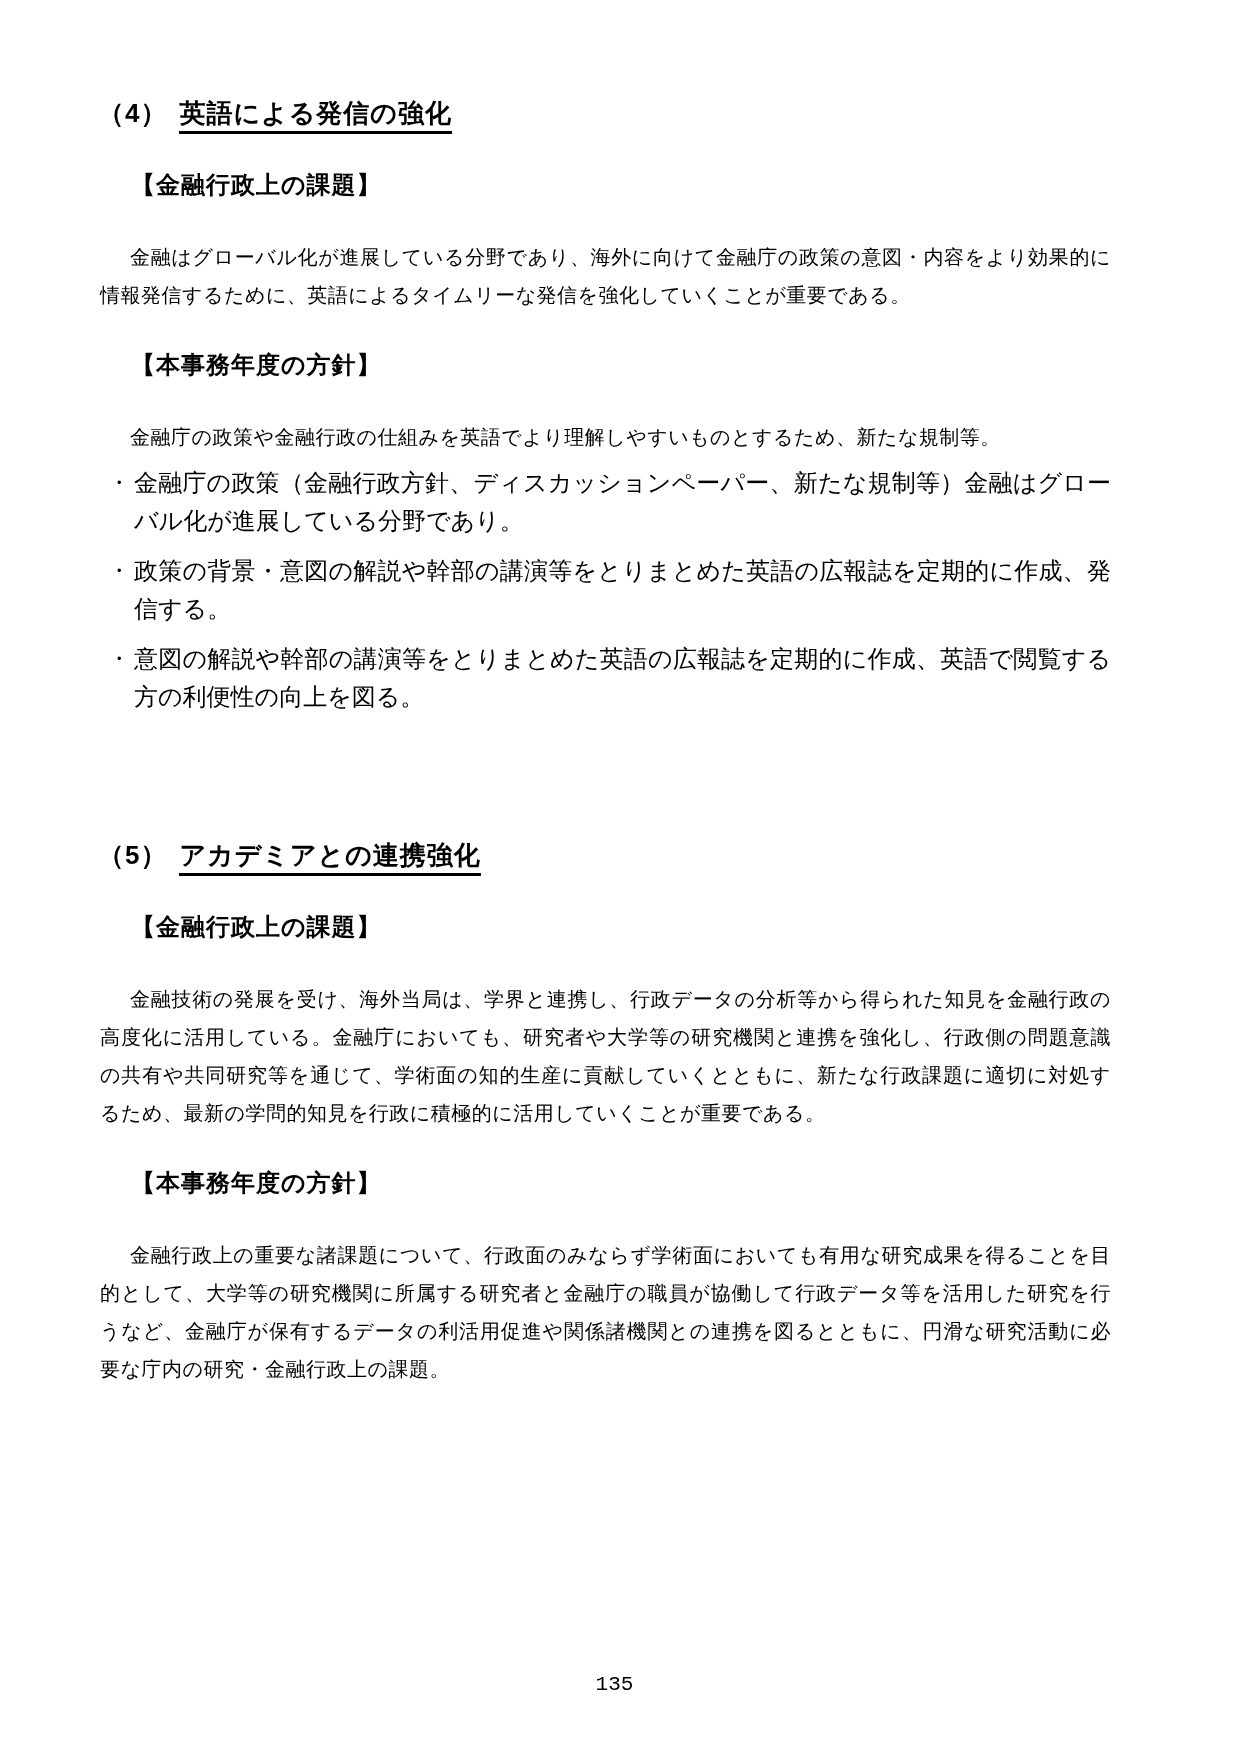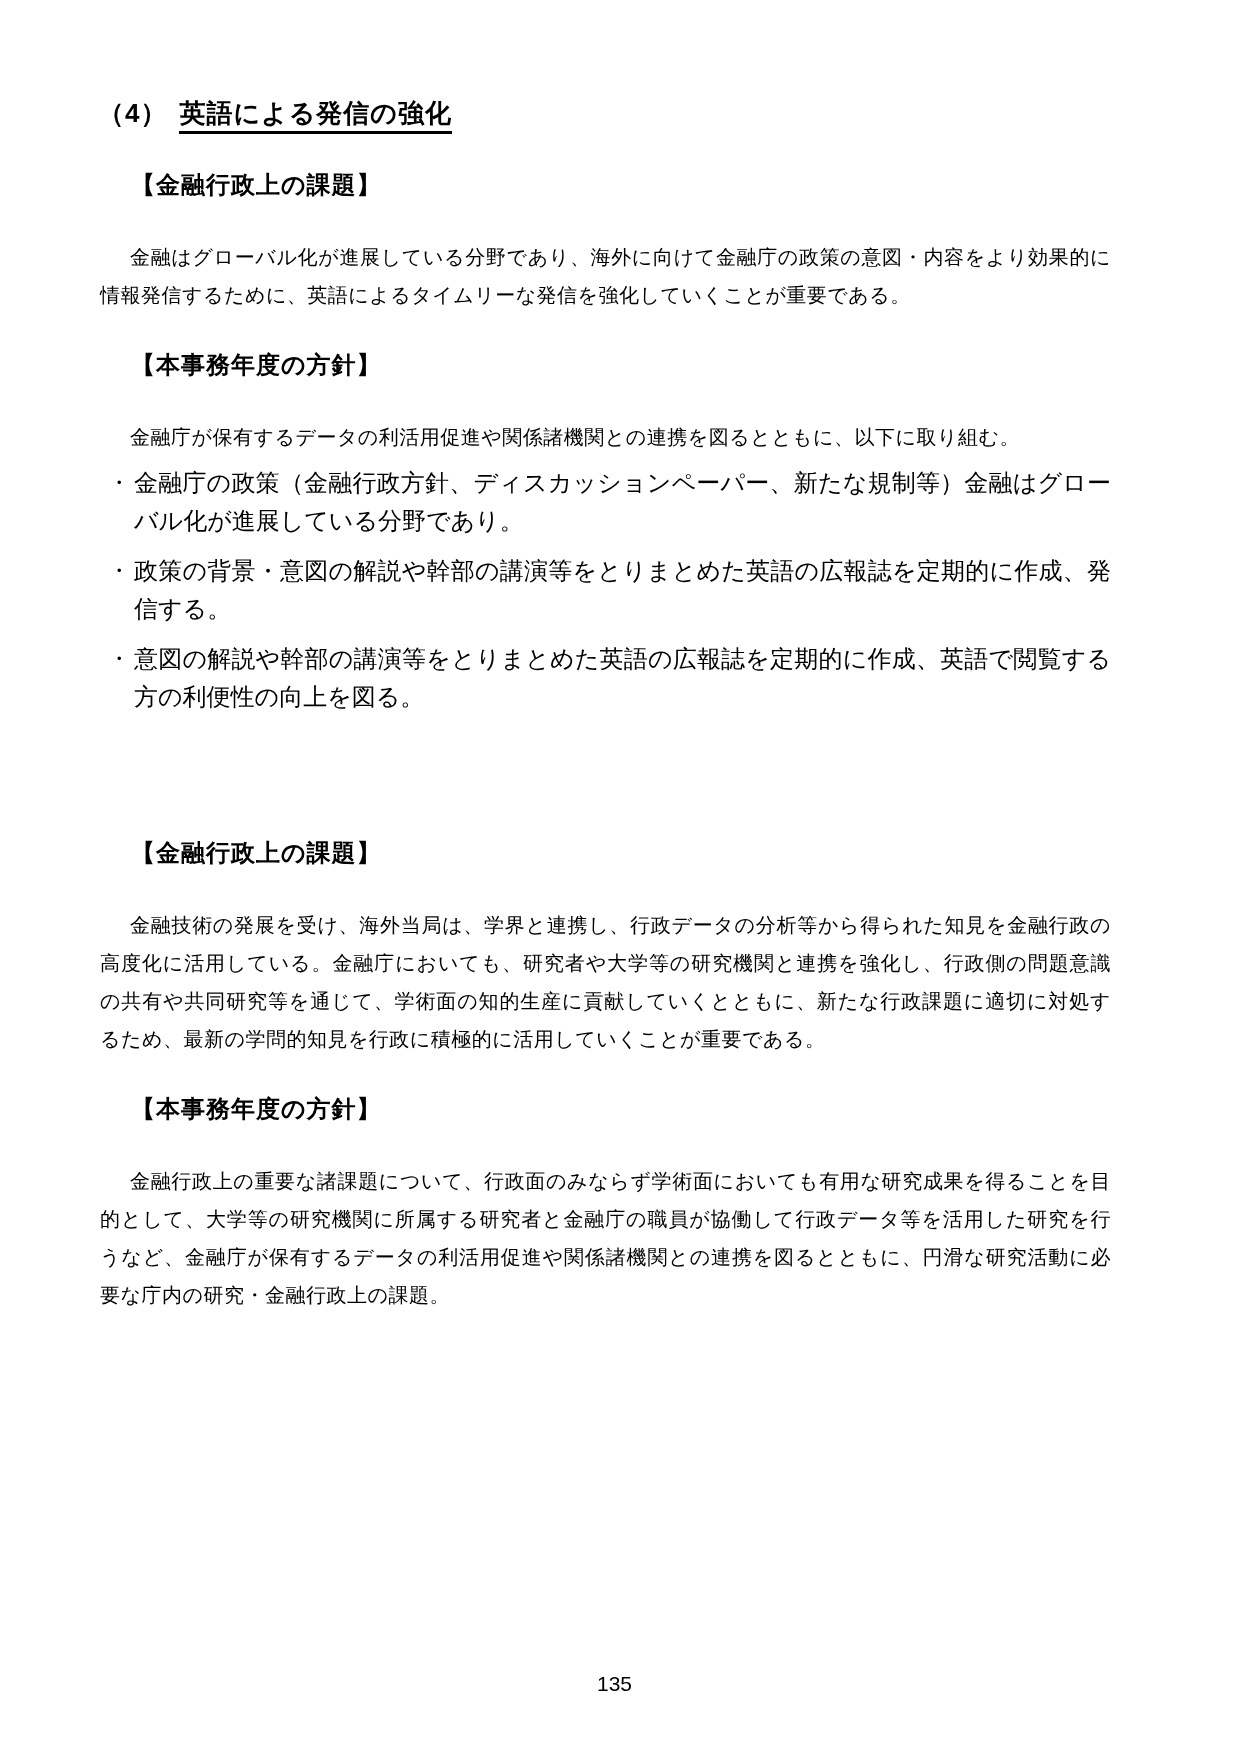--- a/index.html
+++ b/index.html
@@ -78,60 +78,63 @@
     margin-top: 122px;
   }
   .page-footer {
     position: absolute;
     bottom: 58px;
     left: 0;
     width: 100%;
     text-align: center;
   }
   .page-number {
-    font-family: Liberation Sans, sans-serif;
+    font-family: Liberation Mono, monospace;
     font-size: 21px;
     text-align: right;
   }
 </style>
 </head>
 <body>
 
 <div class="page">
 
   <section class="section-4">
     <h2 class="sec-heading">
       <span class="sec-num">（4）</span><span class="sec-title">英語による発信の強化</span>
     </h2>
 
     <h3 class="sub-heading">【金融行政上の課題】</h3>
 
     <p class="para">金融はグローバル化が進展している分野であり、海外に向けて金融庁の政策の意図・内容をより効果的に情報発信するために、英語によるタイムリーな発信を強化していくことが重要である。</p>
 
     <h3 class="sub-heading">【本事務年度の方針】</h3>
 
-    <p class="para mb-small">金融庁が保有するデータの利活用促進や関係諸機関との連携を図るとともに、以下に取り組む。</p>
+    <p class="para mb-small">金融庁の政策や金融行政の仕組みを英語でより理解しやすいものとするため、新たな規制等。</p>
 
     <ul class="bullets">
       <li class="bullet">
         <span class="marker">・</span>
         <span class="bullet-text">金融庁の政策（金融行政方針、ディスカッションペーパー、新たな規制等）金融はグローバル化が進展している分野であり。</span>
       </li>
       <li class="bullet">
         <span class="marker">・</span>
         <span class="bullet-text">政策の背景・意図の解説や幹部の講演等をとりまとめた英語の広報誌を定期的に作成、発信する。</span>
       </li>
       <li class="bullet">
         <span class="marker">・</span>
         <span class="bullet-text">意図の解説や幹部の講演等をとりまとめた英語の広報誌を定期的に作成、英語で閲覧する方の利便性の向上を図る。</span>
       </li>
     </ul>
   </section>
 
   <section class="section-5">
+    <h2 class="sec-heading">
+      <span class="sec-num">（5）</span><span class="sec-title">アカデミアとの連携強化</span>
+    </h2>
 
     <h3 class="sub-heading">【金融行政上の課題】</h3>
 
     <p class="para">金融技術の発展を受け、海外当局は、学界と連携し、行政データの分析等から得られた知見を金融行政の高度化に活用している。金融庁においても、研究者や大学等の研究機関と連携を強化し、行政側の問題意識の共有や共同研究等を通じて、学術面の知的生産に貢献していくとともに、新たな行政課題に適切に対処するため、最新の学問的知見を行政に積極的に活用していくことが重要である。</p>
 
     <h3 class="sub-heading">【本事務年度の方針】</h3>
 
     <p class="para">金融行政上の重要な諸課題について、行政面のみならず学術面においても有用な研究成果を得ることを目的として、大学等の研究機関に所属する研究者と金融庁の職員が協働して行政データ等を活用した研究を行うなど、金融庁が保有するデータの利活用促進や関係諸機関との連携を図るとともに、円滑な研究活動に必要な庁内の研究・金融行政上の課題。</p>
   </section>
 

